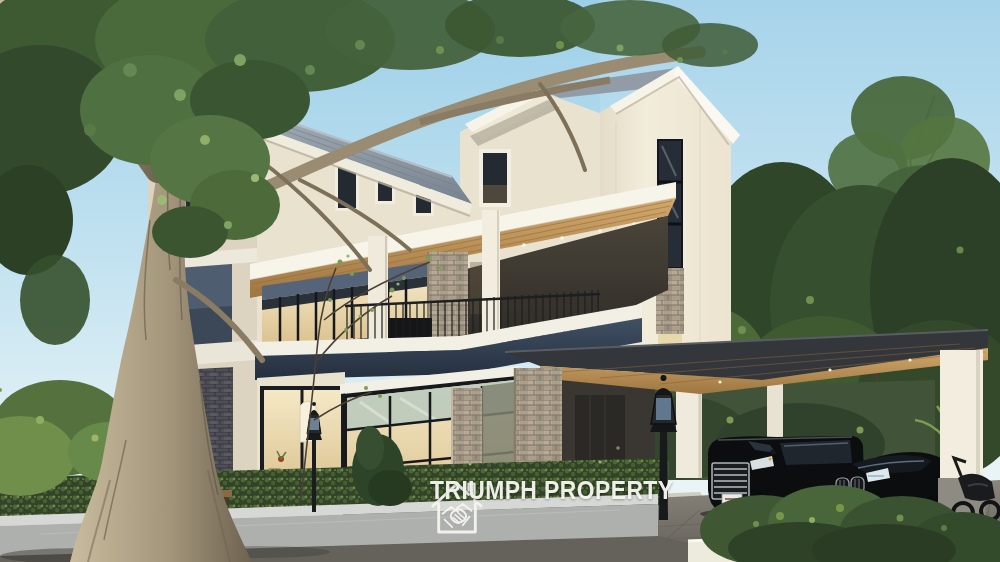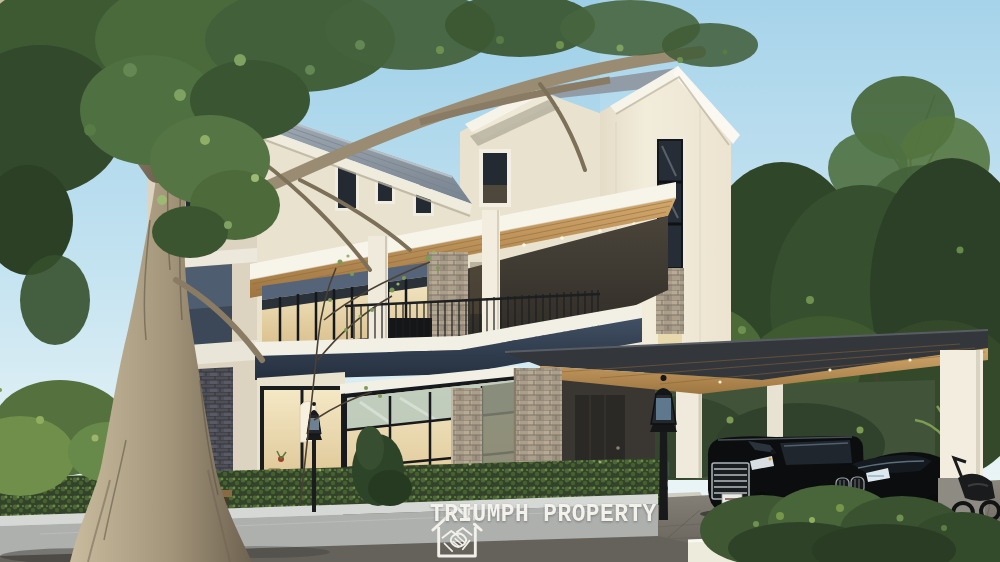--- a/index.html
+++ b/index.html
@@ -7,22 +7,22 @@
   .stage svg{position:absolute;inset:0;display:block;}
   
   .st-skytop{stop-color:var(--sky_top,#9dcfe8);}
   .st-skymid{stop-color:var(--sky_mid,#c6e4f1);}
   .st-skyhor{stop-color:var(--sky_horizon,#e9f4f6);}
   .f-wall{fill:var(--wall_cream,#e9e2cf);}
   .f-wallside{fill:var(--wall_side,#dcd4c0);}
   .f-fascia{fill:var(--fascia_white,#f6f3e9);}
   .f-glassdark{fill:var(--glass_dark,#232a32);}
   .f-car{fill:var(--car_black,#0b0d0f);}
-  .watermark{position:absolute;left:430px;top:499px;display:flex;align-items:flex-start;gap:10px;
-    color:var(--watermark_white,#f5f4ef);opacity:.97;font-family:Liberation Mono, monospace;}
+  .watermark{position:absolute;left:430px;top:475px;display:flex;align-items:flex-start;gap:10px;
+    color:var(--watermark_white,#f5f4ef);opacity:.97;}
   .wm-text{font-size:26px;font-weight:700;letter-spacing:.5px;white-space:nowrap;
     transform:scaleX(.88);transform-origin:left center;text-shadow:0 1px 3px rgba(0,0,0,.35);}
 </style>
 </head>
 <body>
 
 <div class="stage">
 <svg viewBox="0 0 1000 562" width="1000" height="562">
   <defs>
     <linearGradient id="sky" x1="0" y1="0" x2="0" y2="1">

